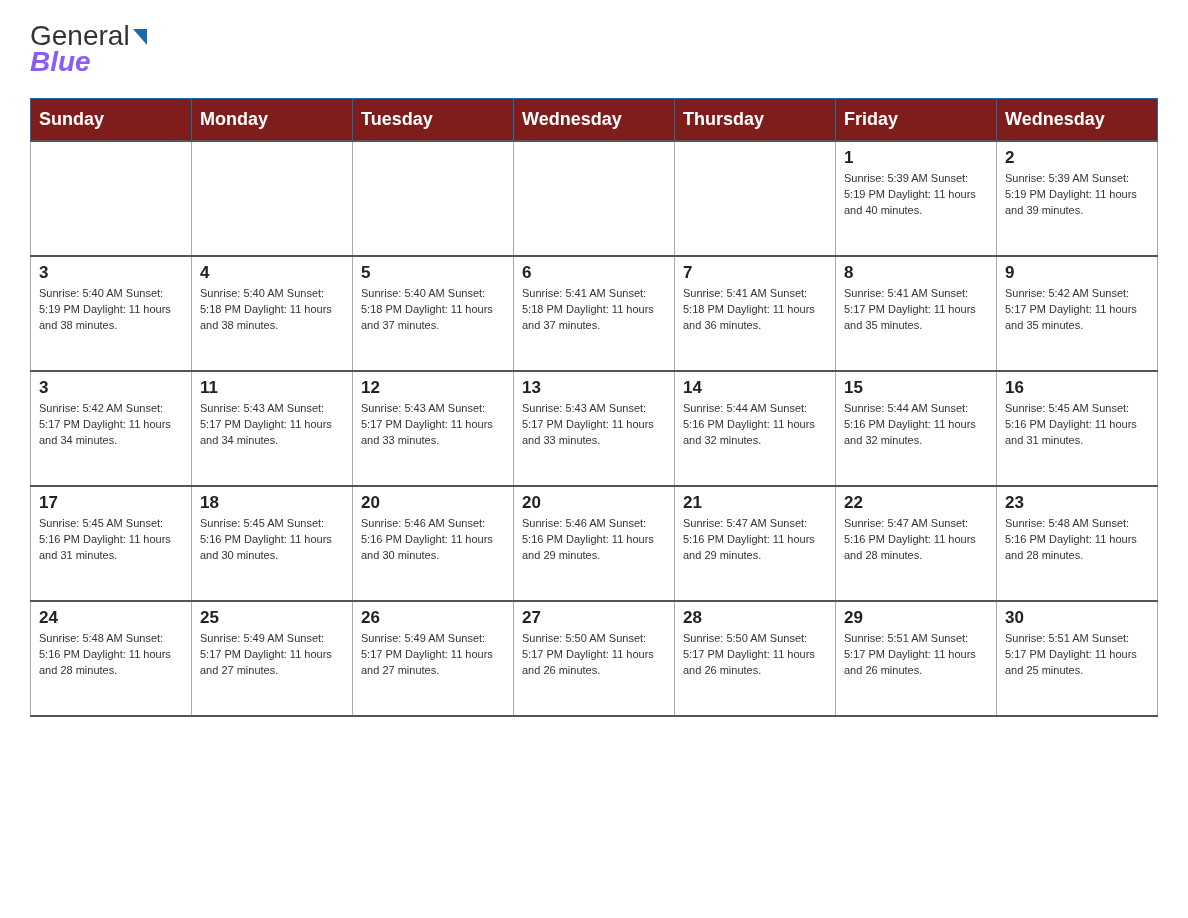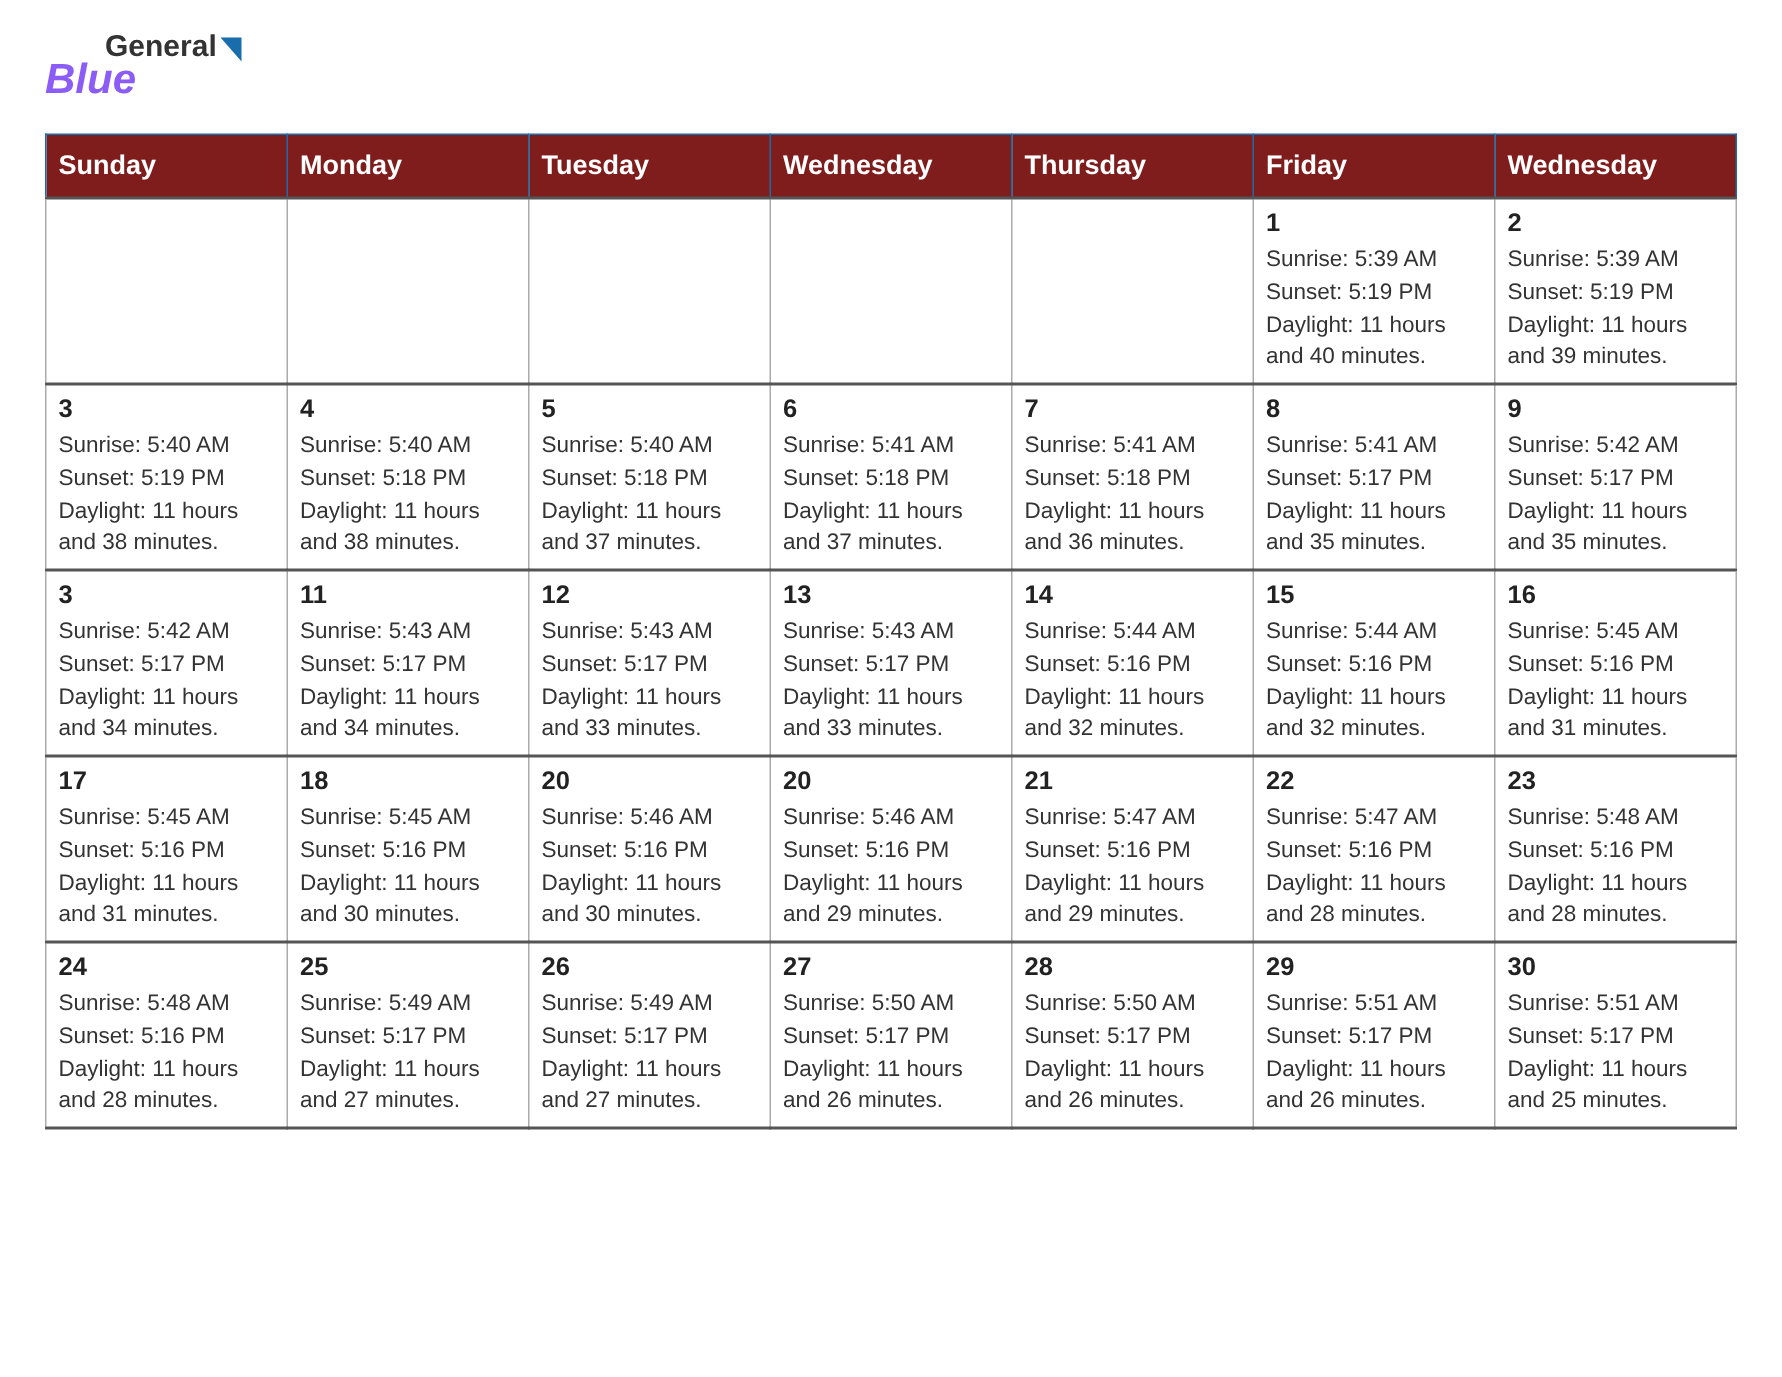--- a/index.html
+++ b/index.html
@@ -15,26 +15,25 @@
       justify-content: space-between;
       align-items: flex-start;
       margin-bottom: 20px;
     }
     .logo {
       display: flex;
       flex-direction: column;
       align-items: flex-start;
     }
     .logo-general {
-      font-size: 20px;
-      font-weight: bold;
+      font-size: 28px;
+      font-weight: normal;
       color: #333;
       display: flex;
       align-items: center;
-      margin-left: 40px;
     }
     .logo-general .arrow {
       width: 0;
       height: 0;
       border-left: 14px solid transparent;
       border-top: 16px solid #1a6dab;
       margin-left: 3px;
       margin-top: 2px;
     }
     .logo-blue {
@@ -84,21 +83,21 @@
       border-bottom: 2px solid #555;
     }
     .day-number {
       font-size: 17px;
       font-weight: bold;
       color: #222;
       display: block;
       margin-bottom: 3px;
     }
     .day-info {
-      font-size: 15px;
+      font-size: 11px;
       color: #333;
       line-height: 1.45;
     }
     .empty-cell {
       background: #fff;
     }
   </style>
 </head>
 <body>
 

